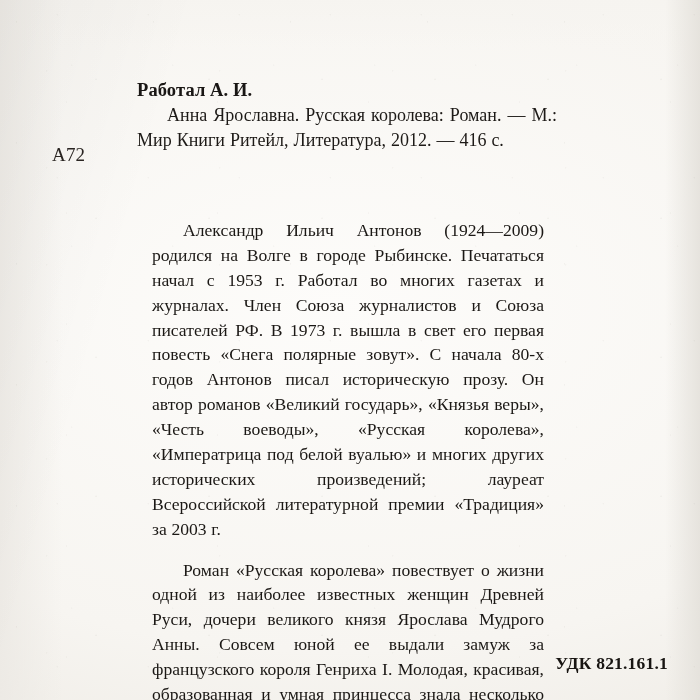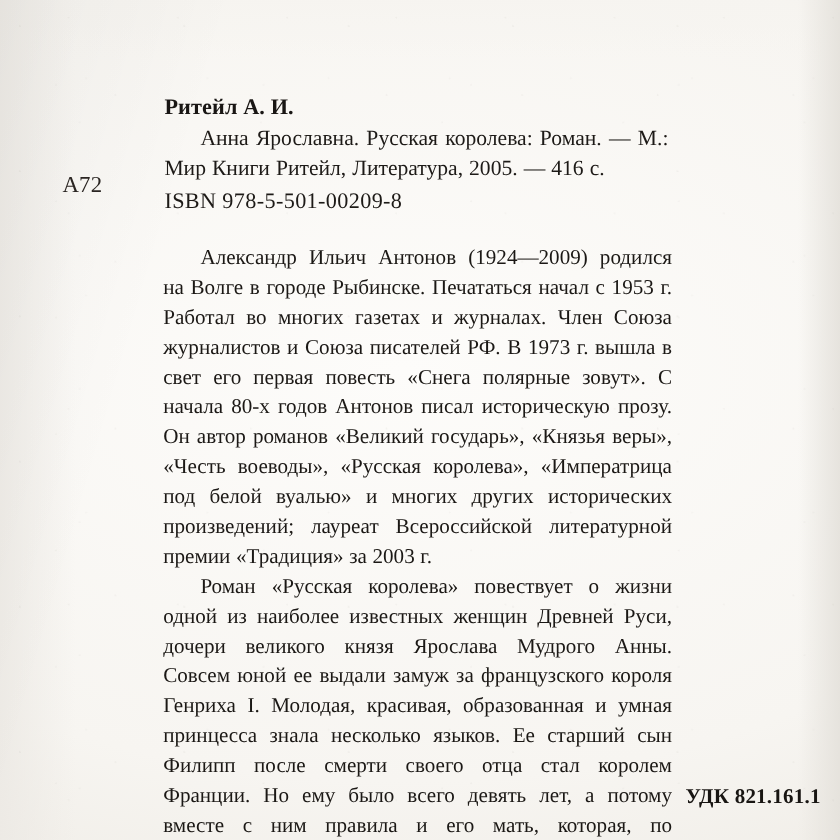--- a/index.html
+++ b/index.html
@@ -106,32 +106,32 @@
     left: 136px;
     top: 202px;
     width: 424px;
   }
   .body-par {
     font-size: 17.6px;
     line-height: 1.415;
     text-align: justify;
     text-align-last: left;
     text-indent: 31px;
-    margin: 0;
+    margin: 16px;
     color: #1b1815;
     hyphens: manual;
     word-spacing: 0.3px;
   }
   .body-par + .body-par {
     margin-top: 0;
   }
 
   .classification {
     position: absolute;
-    right: 16px;
+    right: 32px;
     top: 652px;
     text-align: right;
     font-weight: bold;
     font-size: 17.5px;
     line-height: 1.33;
     letter-spacing: 0.2px;
     color: #181512;
     white-space: nowrap;
   }
   .classification div {
@@ -140,25 +140,24 @@
 </style>
 </head>
 <body>
 
 <div class="page">
   <div class="content">
 
     <div class="catalog-number">А72</div>
 
     <div class="imprint">
-      <div class="author-heading">Ритейл А. И.</div>
-      <p class="imprint-desc">Анна Ярославна. Русская королева: Роман. — М.: Мир Книги Ритейл, Литература, 2005. — 416 с.</p>
+      <div class="author-heading">Работал А. И.</div>
+      <p class="imprint-desc">Анна Ярославна. Русская королева: Роман. — М.: Мир Книги Ритейл, Литература, 2012. — 416 с.</p>
     </div>
 
-    <div class="isbn">ISBN 978-5-501-00209-8</div>
 
     <div class="body-text">
       <p class="body-par">Александр Ильич Антонов (1924—2009) родился на Волге в городе Рыбинске. Печататься начал с 1953 г. Работал во многих газетах и журналах. Член Союза журналистов и Союза писателей РФ. В 1973 г. вышла в свет его первая повесть «Снега полярные зовут». С начала 80-х годов Антонов писал историческую прозу. Он автор романов «Великий государь», «Князья веры», «Честь воеводы», «Русская королева», «Императрица под белой вуалью» и многих других исторических произведений; лауреат Всероссийской литературной премии «Традиция» за 2003 г.</p>
       <p class="body-par">Роман «Русская королева» повествует о жизни одной из наиболее известных женщин Древней Руси, дочери великого князя Ярослава Мудрого Анны. Совсем юной ее выдали замуж за французского короля Генриха I. Молодая, красивая, образованная и умная принцесса знала несколько языков. Ее старший сын Филипп после смерти своего отца стал королем Франции. Но ему было всего девять лет, а потому вместе с ним правила и его мать, которая, по преданиям, была мудрой и справедливой королевой. Никто не знает, как сложилась ее дальнейшая судьба: могила Анны Ярославны не сохранилась и до сих пор неизвестно, в какой стране ее похоронили. Есть версия, что она умерла в 1089 году во Франции, но, согласно другой легенде, Анна вновь оказалась на Руси.</p>
     </div>
 
     <div class="classification">
       <div>УДК 821.161.1</div>
     </div>
 

